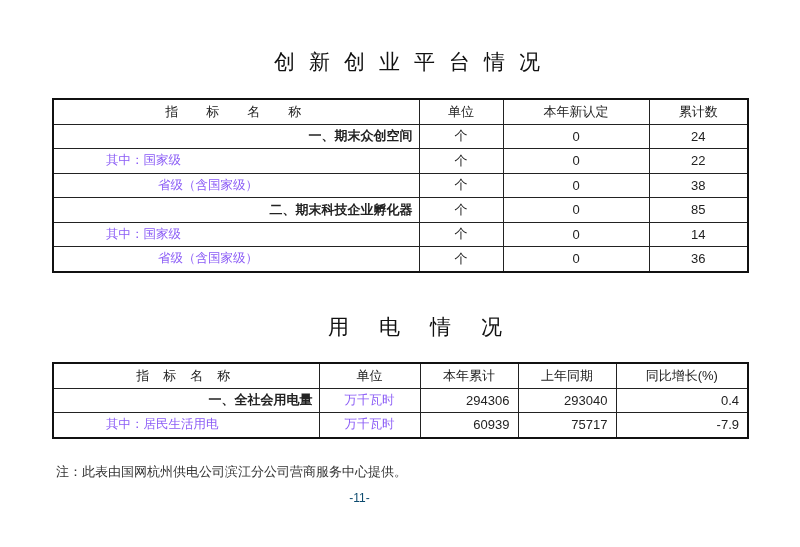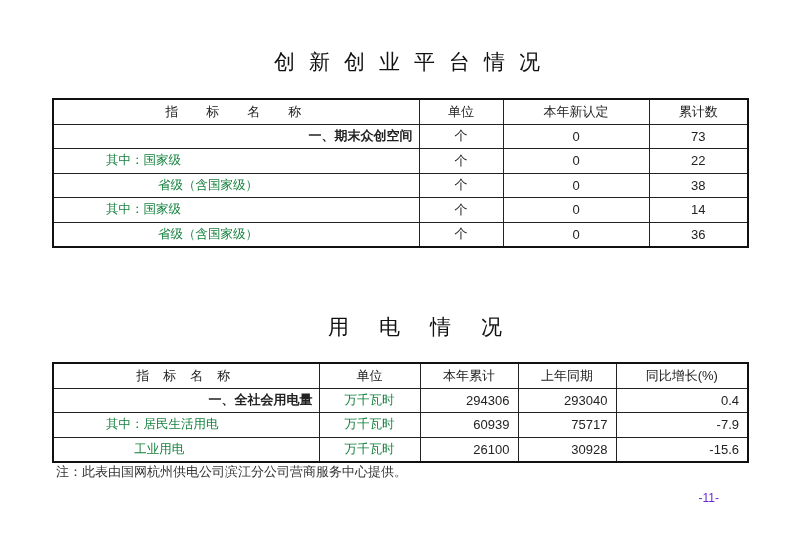--- a/index.html
+++ b/index.html
@@ -11,31 +11,31 @@
   .t2 { top:313px; letter-spacing:30px; padding-left:30px; }
   table { position:absolute; left:52px; width:695px; border-collapse:collapse;
           table-layout:fixed; font-size:13px; }
   td { border:1px solid #222; height:23.5px; padding:0 6px; white-space:nowrap;
        font-family:"Liberation Sans", sans-serif; color:#222;margin-left:30px; }
   .tab1 { top:98px; border:2px solid #111; }
   .tab2 { top:362px; border:2px solid #111; }
   .c { text-align:center; }
   .r { text-align:right; padding-right:8px; }
   .bold { font-family:"DejaVu Serif", serif; font-weight:bold; font-size:13px;text-align:right; }
-  .serif { font-family:"DejaVu Serif", serif; font-size:12.5px; color:#15803d; }
+  .serif { font-family:"DejaVu Serif", serif; font-size:12.5px; color:#8b5cf6; }
   .ind1 { padding-left:52px; }
   .ind2 { padding-left:104px; }
   .ind1b { padding-left:52px; }
   .ind2b { text-align:center; padding-right:60px; }
   .hdr-spaced { letter-spacing:28px; padding-left:28px; }
   .hdr-spaced2 { letter-spacing:14px; padding-left:14px; }
   .note { position:absolute; left:56px; top:463px; font-family:"DejaVu Serif", serif;
           font-size:13px; color:#333; }
-  .page { position:absolute; left:0; width:719px; top:491px; text-align:right;
-          font-family:"Liberation Sans", sans-serif; font-size:12px; color:#6d28d9; }
+  .page { position:absolute; left:0; width:719px; top:491px; text-align:center;
+          font-family:"Liberation Sans", sans-serif; font-size:12px; color:#0c4a6e; }
 </style>
 </head>
 <body>
 
 <div class="title t1">创新创业平台情况</div>
 
 <table class="tab1">
   <colgroup>
     <col style="width:366px">
       <col style="width:84px">
@@ -46,33 +46,39 @@
       <tr>
     <td class="c hdr-spaced">指标名称</td>
     <td class="c">单位</td>
     <td class="c">本年新认定</td>
     <td class="c">累计数</td>
   </tr>
   <tr>
     <td class="bold">一、期末众创空间</td>
     <td class="c">个</td>
     <td class="c">0</td>
-    <td class="c">73</td>
+    <td class="c">24</td>
   </tr>
   <tr>
     <td class="serif ind1">其中：国家级</td>
     <td class="c">个</td>
     <td class="c">0</td>
     <td class="c">22</td>
   </tr>
   <tr>
     <td class="serif ind2">省级（含国家级）</td>
     <td class="c">个</td>
     <td class="c">0</td>
     <td class="c">38</td>
+  </tr>
+  <tr>
+    <td class="bold">二、期末科技企业孵化器</td>
+    <td class="c">个</td>
+    <td class="c">0</td>
+    <td class="c">85</td>
   </tr>
   <tr>
     <td class="serif ind1">其中：国家级</td>
     <td class="c">个</td>
     <td class="c">0</td>
     <td class="c">14</td>
   </tr>
   <tr>
     <td class="serif ind2">省级（含国家级）</td>
     <td class="c">个</td>
@@ -107,24 +113,17 @@
     <td class="r">293040</td>
     <td class="r">0.4</td>
   </tr>
   <tr>
     <td class="serif ind1b">其中：居民生活用电</td>
     <td class="c serif">万千瓦时</td>
     <td class="r">60939</td>
     <td class="r">75717</td>
     <td class="r">-7.9</td>
   </tr>
-  <tr>
-    <td class="serif ind2b">工业用电</td>
-    <td class="c serif">万千瓦时</td>
-    <td class="r">26100</td>
-    <td class="r">30928</td>
-    <td class="r">-15.6</td>
-  </tr>
 </tbody>
   </table>
 
 <div class="note">注：此表由国网杭州供电公司滨江分公司营商服务中心提供。</div>
 <div class="page">-11-</div>
 
 </body></html>

